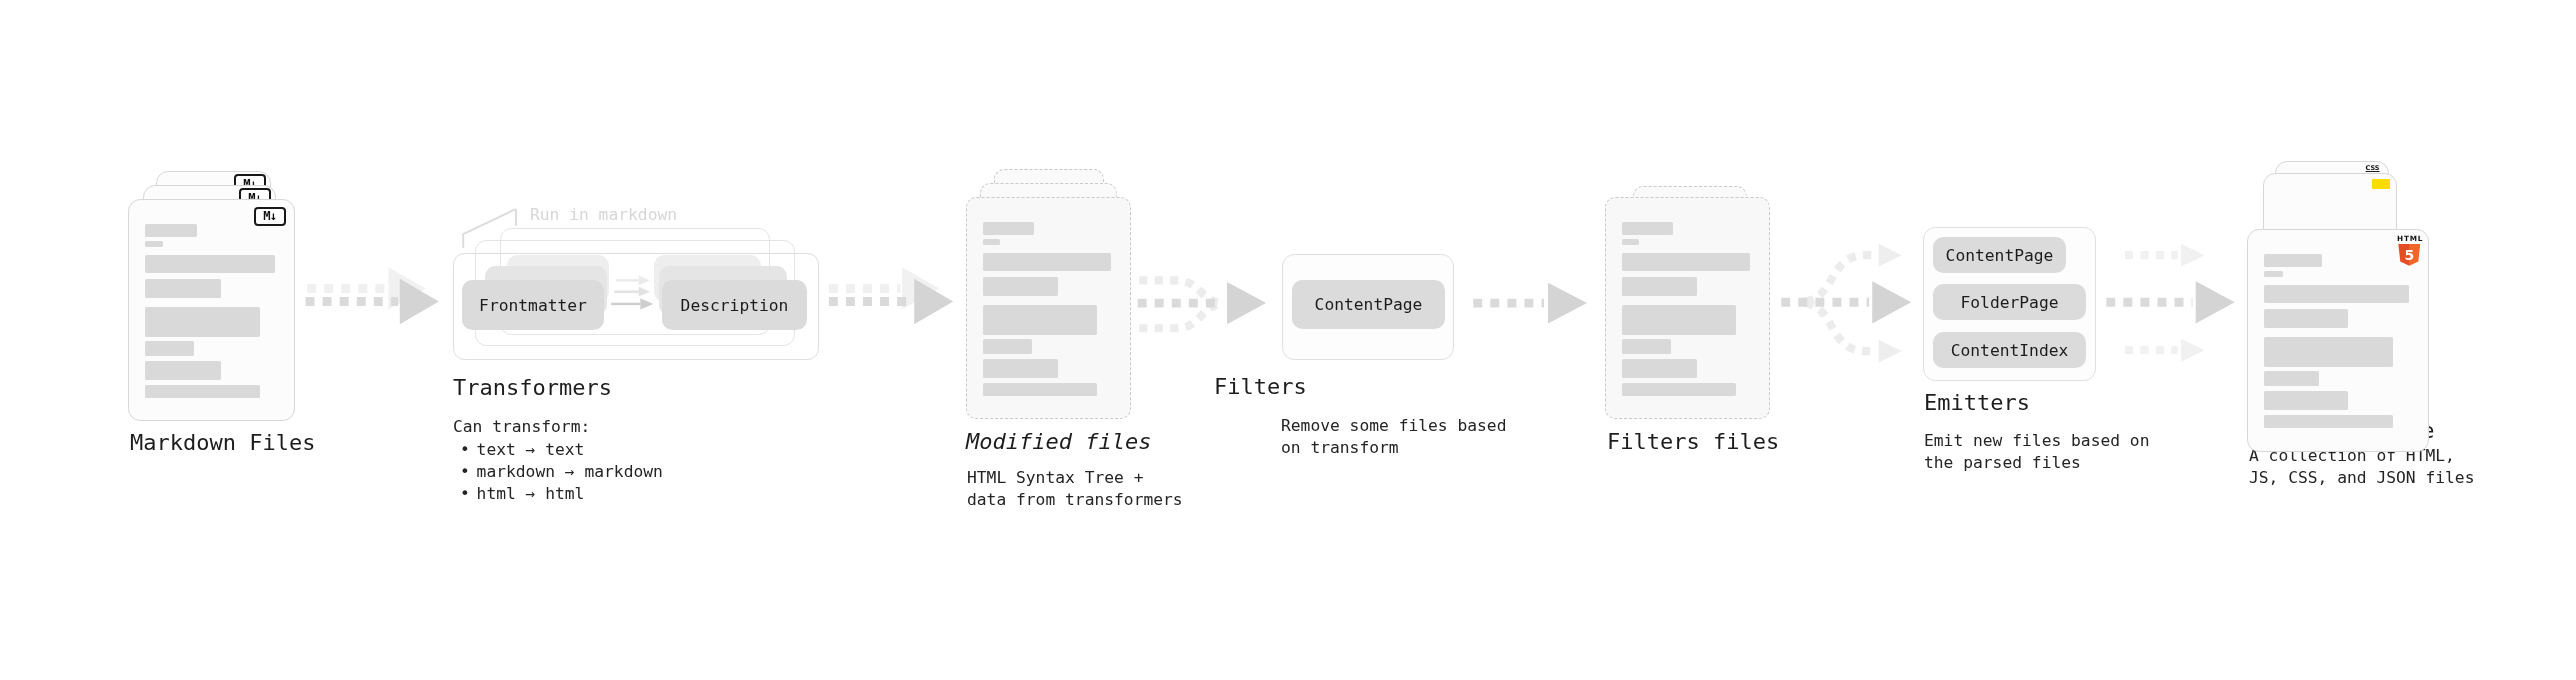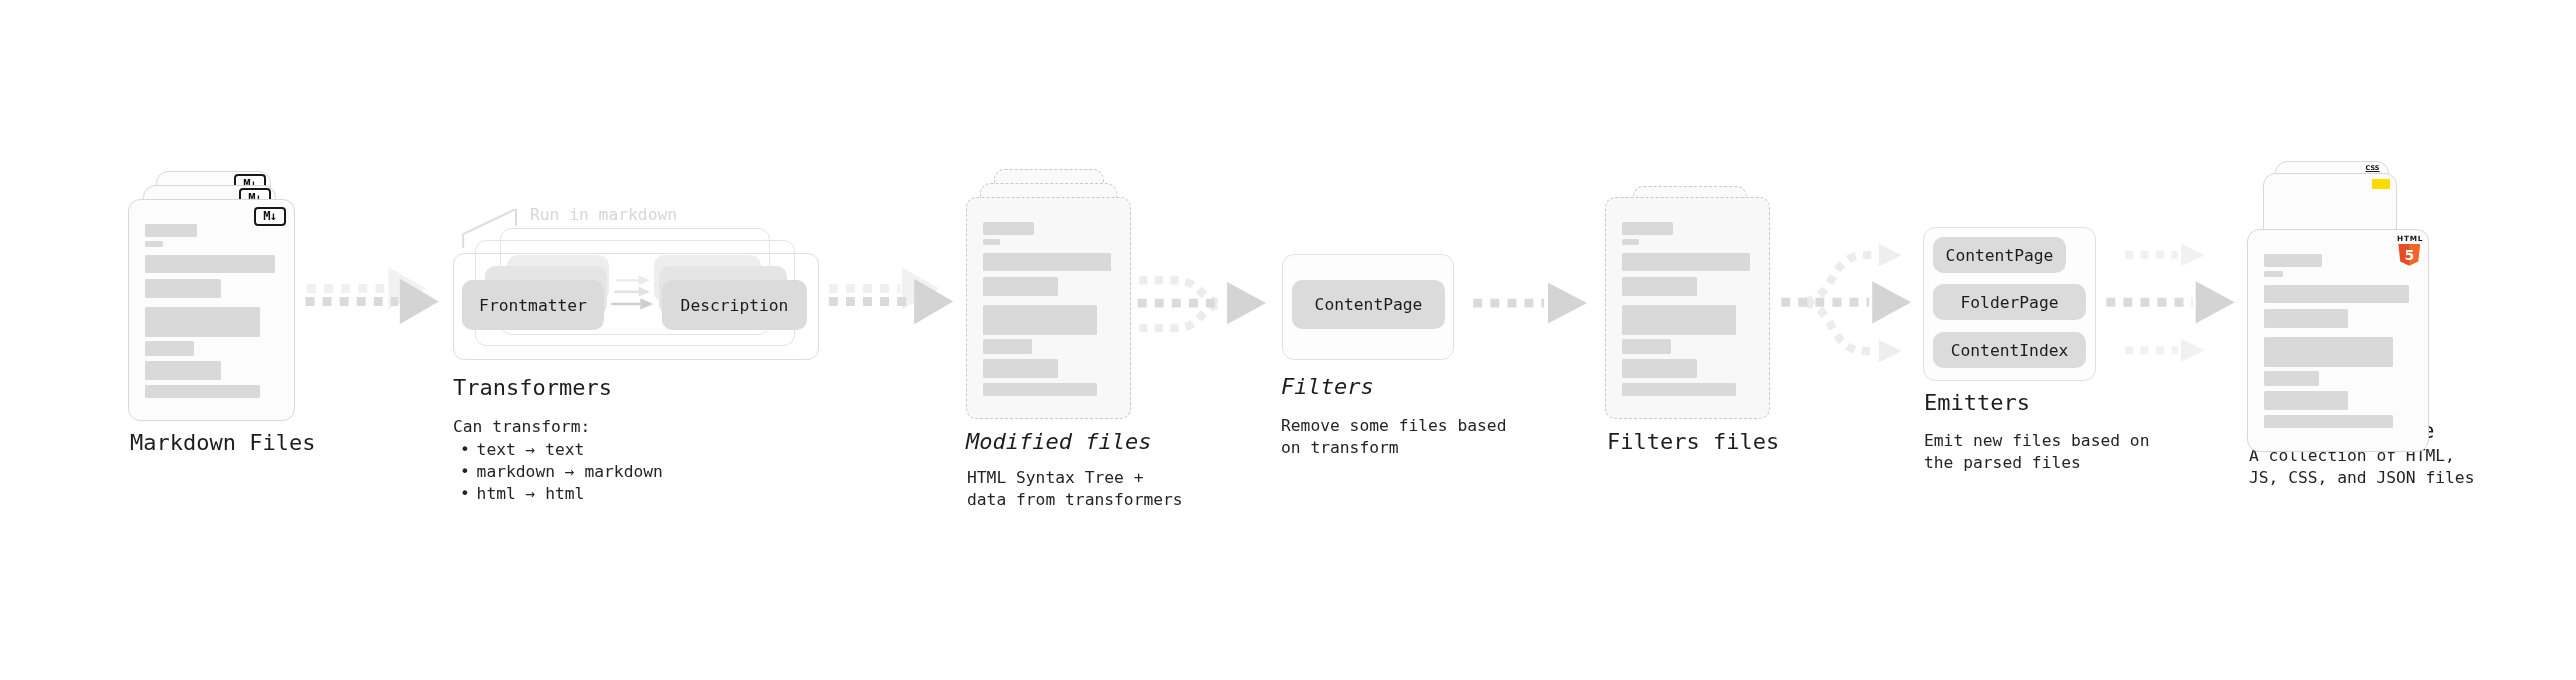--- a/index.html
+++ b/index.html
@@ -179,21 +179,21 @@
     <div class="h" style="left:966px;top:431px;font-style:italic;">Modified files</div>
     <div class="sub" style="left:967px;top:467px;">
       <div>HTML Syntax Tree +</div>
       <div>data from transformers</div>
     </div>
   </div>
 
   <div>
     <div class="panel" style="left:1282px;top:254px;width:172px;height:106px;"></div>
     <div class="gbox" style="left:1292px;top:280px;width:153px;height:49px;z-index:2;">ContentPage</div>
-    <div class="h" style="left:1281px;top:376px;font-style:italic;">Filters</div>
+    <div class="h" style="left:1214px;top:376px;">Filters</div>
     <div class="sub" style="left:1281px;top:415px;">
       <div>Remove some files based</div>
       <div>on transform</div>
     </div>
   </div>
 
   <div>
     <div class="dcard dcard-back" style="left:1633px;top:186px;width:114px;height:49px;z-index:1;"></div>
     <div class="dcard" style="left:1605px;top:197px;width:165px;height:222px;z-index:2;">
       <div class="bars">

